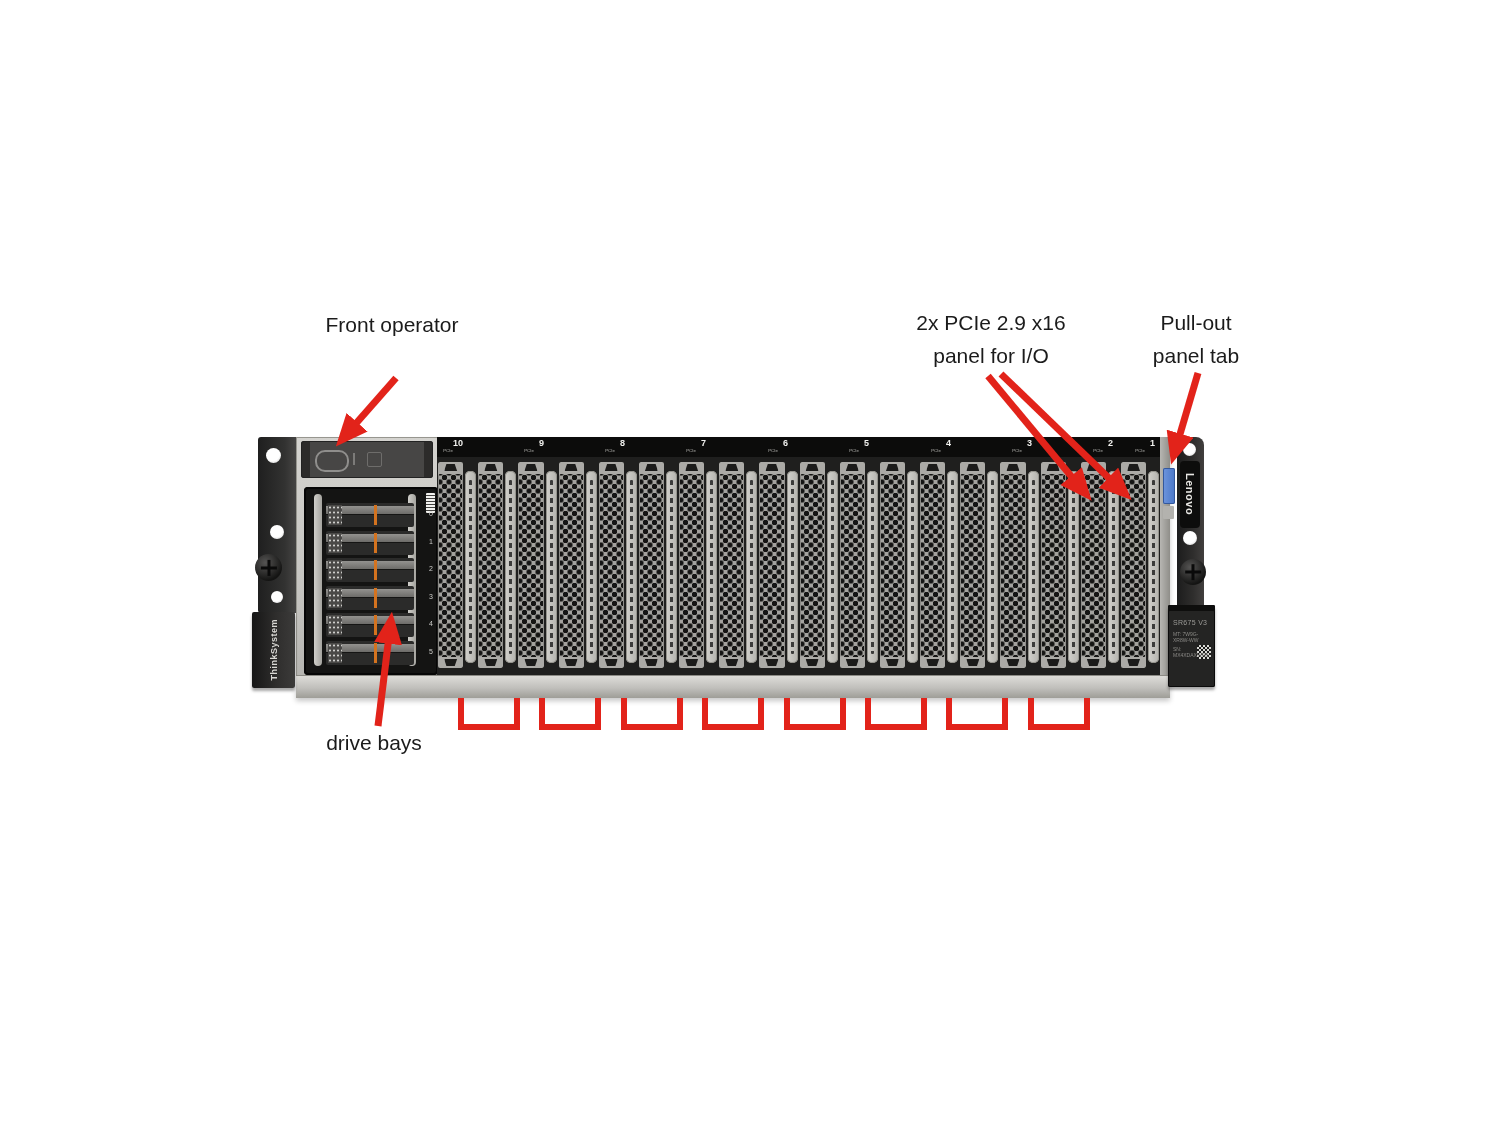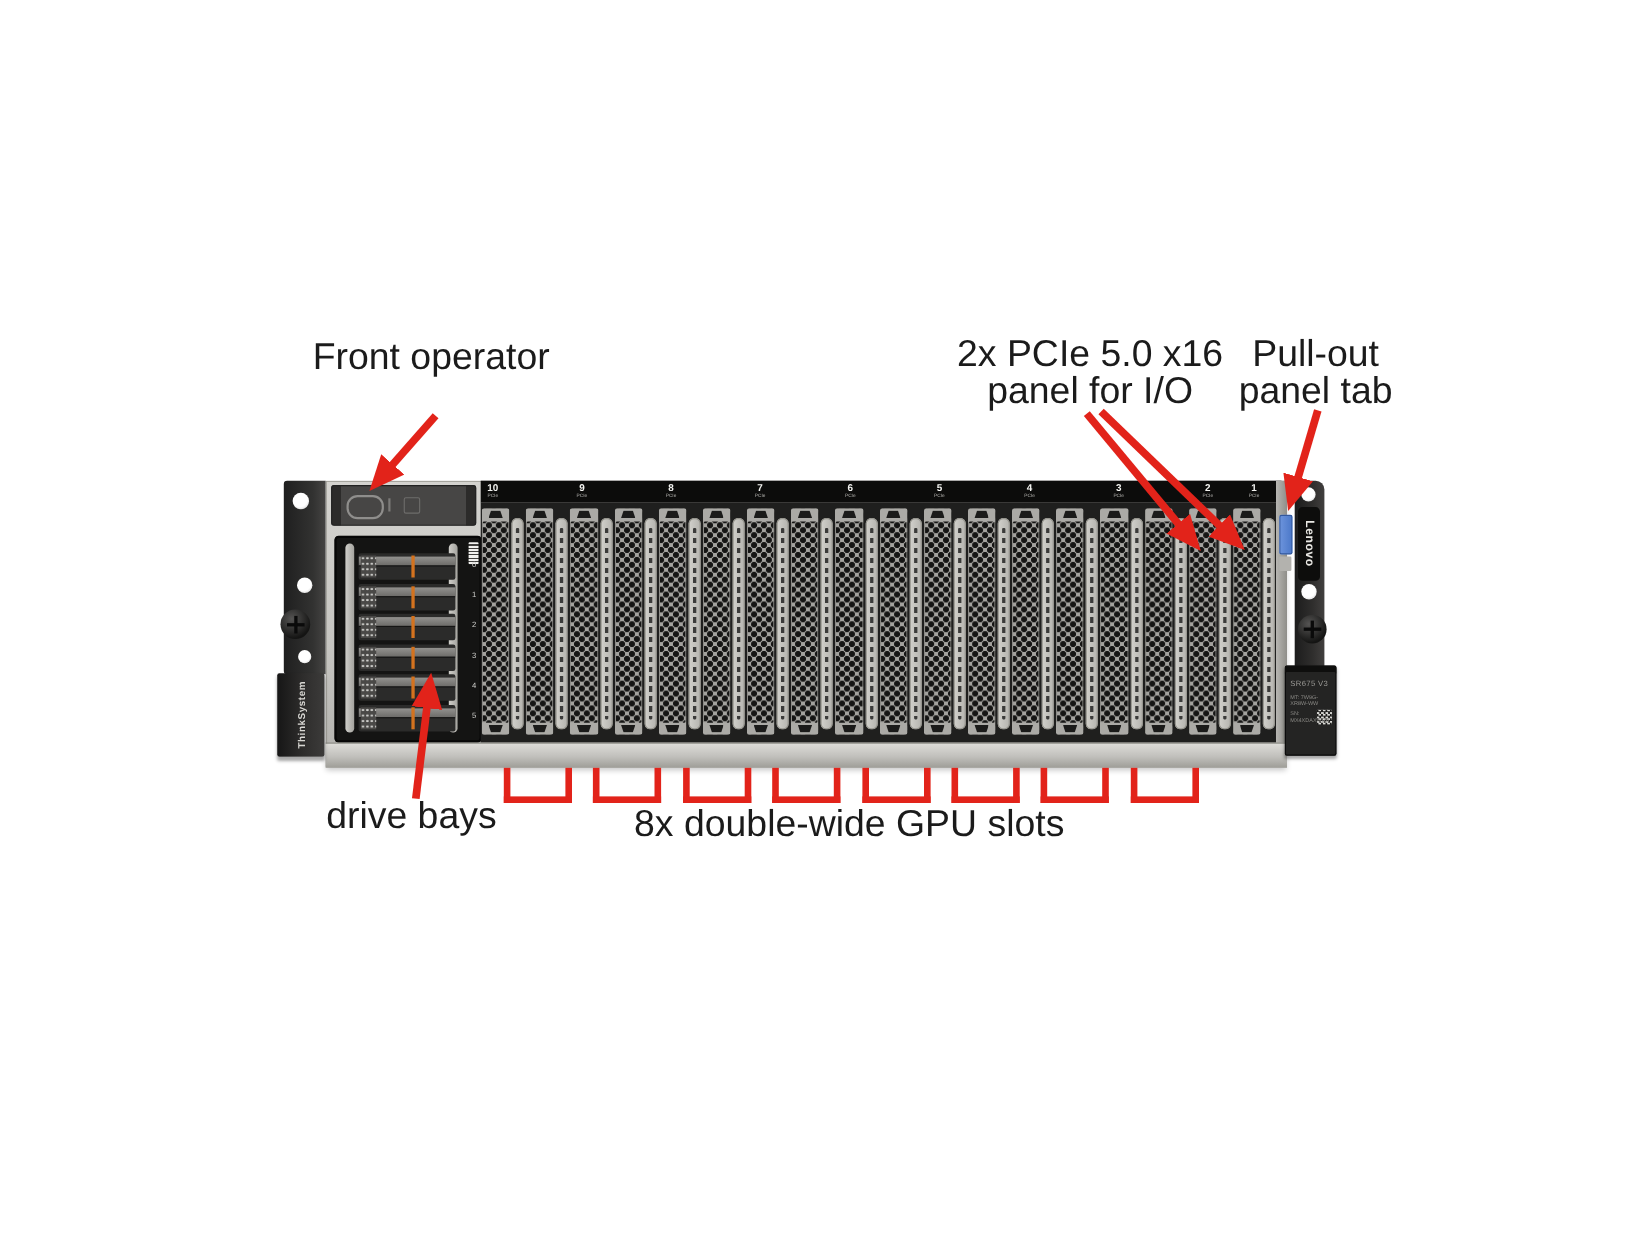--- a/index.html
+++ b/index.html
@@ -1,20 +1,20 @@
 <!DOCTYPE html>
 <html style="--red: #e2231a; --orange: #d4731f;"><head>
 <meta charset="utf-8">
 <style>
   html,body{margin:0;padding:0;}
   body{width:1500px;height:1135px;background:#ffffff;font-family:"Liberation Sans",sans-serif;position:relative;overflow:hidden;}
   .scene{position:absolute;left:0;top:0;width:1500px;height:1135px;}
 
   
-  .ann{position:absolute;text-align:center;color:#1b1b1b;font-size:34px;line-height:33px;z-index:10;}
+  .ann{position:absolute;text-align:center;color:#1b1b1b;font-size:21px;line-height:33px;z-index:10;}
 
   
   #arrow-layer{position:absolute;left:0;top:0;z-index:8;pointer-events:none;}
   .bracket{position:absolute;top:698px;height:26px;border:6px solid var(--red);border-top:none;z-index:7;}
 
   
   .chassis{position:absolute;left:296px;top:437px;width:874px;height:260px;
     background:linear-gradient(#d4d3cf,#c5c4c0 60%,#b2b1ad);
     box-shadow:0 4px 5px rgba(0,0,0,.22), inset 0 0 0 1px #97968f;z-index:2;}
   .bottom-rail{position:absolute;left:0px;top:238px;width:874px;height:22px;
@@ -48,21 +48,21 @@
   .drive-handle{position:absolute;left:0;top:3px;width:100%;height:8px;background:linear-gradient(#93928f,#6d6c69);border-bottom:1px solid #151514;}
   .drive-conn{position:absolute;left:2px;top:2px;width:14px;height:20px;background:#4a4947;
     background-image:radial-gradient(circle,#cfcfcc 0.8px,rgba(0,0,0,0) 1.3px);background-size:4px 5px;}
   .drive-stripe{position:absolute;left:48px;top:2px;width:3px;height:20px;background:var(--orange);}
   .bay-num{position:absolute;right:2px;width:10px;text-align:center;color:#cfcfcc;font-size:7px;line-height:8px;}
   .barcode{position:absolute;right:3px;top:6px;width:9px;height:20px;background:repeating-linear-gradient(#f2f2ef 0 2px,#41403e 2px 3px);border-radius:1px;}
 
   
   .slot-strip{position:absolute;left:141px;top:0;width:728px;height:20px;background:#0c0c0b;}
   .slot-label{position:absolute;top:2px;width:30px;text-align:center;color:#f2f2ef;}
-  .slot-label .n{font-size:9px;font-weight:bold;line-height:9px;display:block;}
+  .slot-label .n{font-size:9px;font-weight:bold;line-height:9px;display:block;text-align:right;}
   .slot-label .c{font-size:6px;line-height:6px;display:block;transform:scale(.72);color:#b9b8b4;}
 
   
   .slot-area{position:absolute;left:141px;top:20px;width:723px;height:218px;background:#1f1f1e;display:flex;padding:0;box-sizing:border-box;}
   .slot-unit{flex:1;display:flex;min-width:0;padding:0 0 0 1px;box-sizing:border-box;}
   .hexpanel{position:relative;flex:1;margin:5px 0 7px 0;border-radius:2px;background-color:#a3a29e;
     background-image:radial-gradient(circle,#151514 2.5px,rgba(0,0,0,0) 3px),radial-gradient(circle,#151514 2.5px,rgba(0,0,0,0) 3px);
     background-size:9px 9px;background-position:2px 2px,6.5px 6.5px;
     box-shadow:inset 0 12px 0 #abaaa6,inset 0 -11px 0 #abaaa6,inset 0 0 0 1px #8b8a86;}
   .hexpanel::before,.hexpanel::after{content:"";position:absolute;left:50%;transform:translateX(-50%);width:13px;height:7px;background:#1b1b1a;}
@@ -89,32 +89,29 @@
 </style>
 </head>
 <body>
 
 <div class="scene">
 
   <div class="ann" style="left:232px;top:308px;width:320px;">
     <span style="display:block">Front operator</span>
   </div>
   <div class="ann" style="left:821px;top:306px;width:340px;">
-    <span style="display:block">2x PCIe 5.0 x16</span>
+    <span style="display:block">2x PCIe 2.9 x16</span>
     <span style="display:block">panel for I/O</span>
   </div>
   <div class="ann" style="left:1096px;top:306px;width:200px;">
     <span style="display:block">Pull-out</span>
     <span style="display:block">panel tab</span>
   </div>
   <div class="ann" style="left:254px;top:726px;width:240px;">
     <span style="display:block">drive bays</span>
-  </div>
-  <div class="ann" style="left:522px;top:733px;width:500px;">
-    <span style="display:block">8x double-wide GPU slots</span>
   </div>
 
   <svg id="arrow-layer" width="1500" height="1135">
     <defs>
       <marker id="ah" markerUnits="strokeWidth" markerWidth="4.6" markerHeight="4" refX="1.1" refY="2" orient="auto">
         <path d="M0,0 L4.6,2 L0,4 z" fill="#e2231a"></path>
       </marker>
     </defs>
     <line x1="396" y1="378" x2="352" y2="428" stroke="#e2231a" stroke-width="7" marker-end="url(#ah)"></line>
     <line x1="988" y1="376" x2="1076" y2="482" stroke="#e2231a" stroke-width="7" marker-end="url(#ah)"></line>

